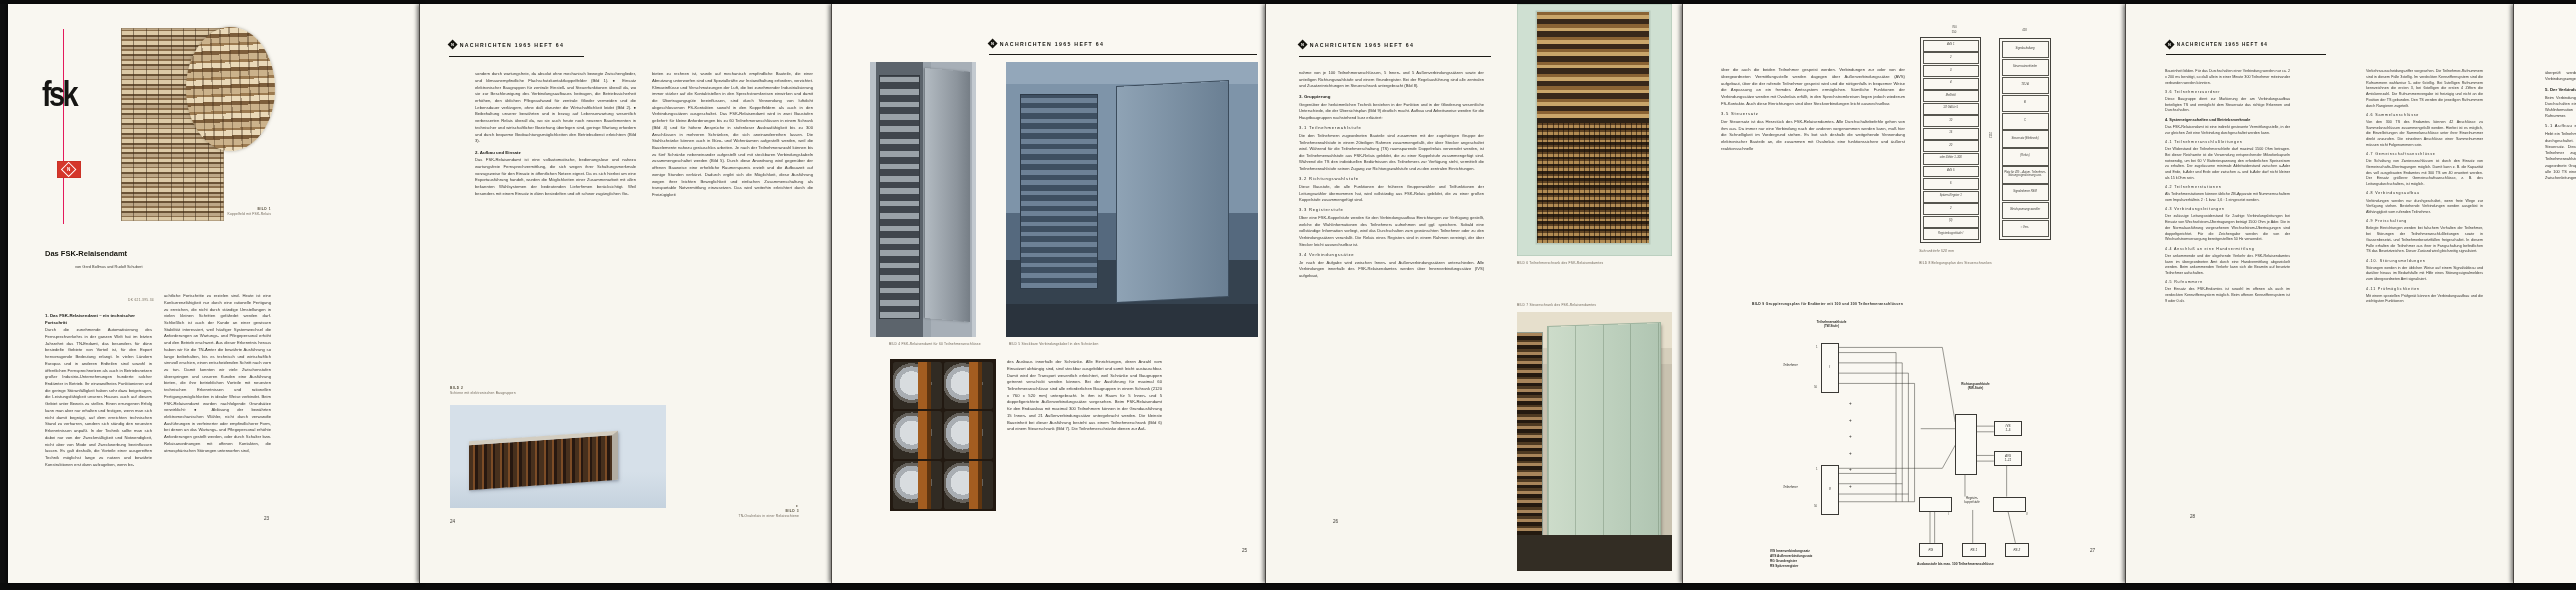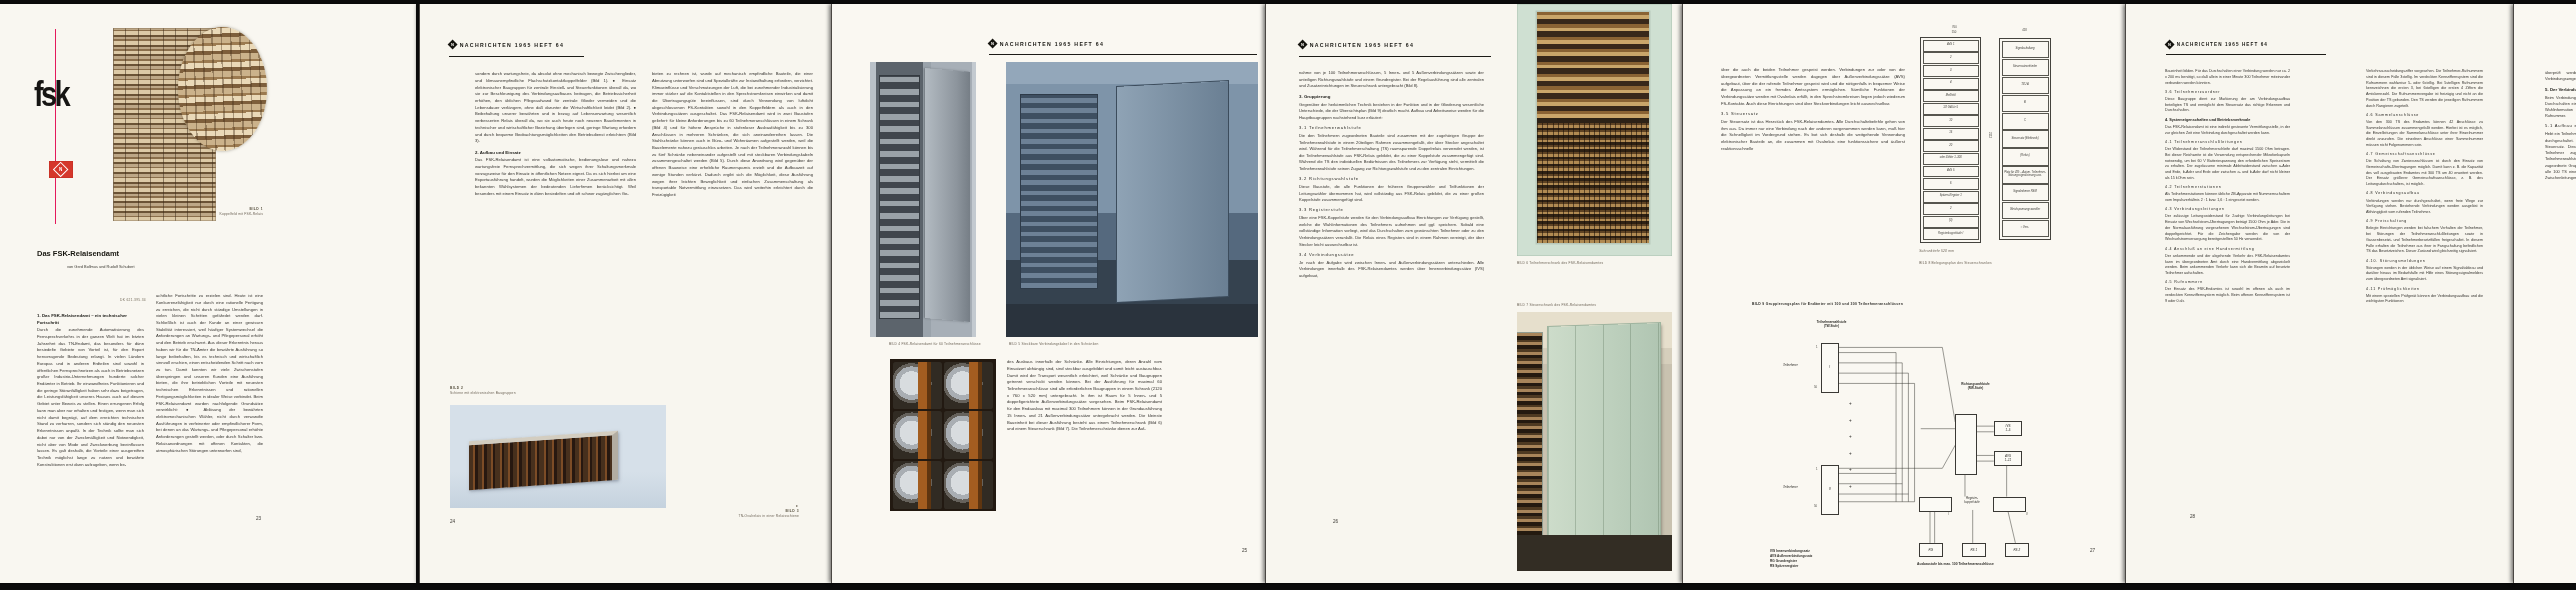--- a/index.html
+++ b/index.html
@@ -1,20 +1,20 @@
 <!DOCTYPE html>
 <html style="font-size:8.2px"><head>
 <meta charset="utf-8">
 <style>
   html,body{margin:0;padding:0;background:#101010;}
   #canvas{position:relative;width:3434px;height:590px;background:#101010;overflow:hidden;
     font-family:"Liberation Sans",sans-serif;}
   .page{position:absolute;top:4.1px;height:579px;background:#f9f7f1;
     box-shadow:-2.1px 0 4.1px rgba(0,0,0,.55);border-left:1px solid #4a4743;}
-  .page.first{border-left:none;}
+  .page.first{border-left:none;margin-left:8px;}
   
   .hdr{position:absolute;display:flex;align-items:center;gap:3.6px;color:#15140f;
     font-weight:bold;font-size:5.2px;letter-spacing:1.3px;white-space:nowrap;}
   .dia{width:7.2px;height:7.2px;background:#15140f;transform:rotate(45deg);
     display:flex;align-items:center;justify-content:center;flex:0 0 auto;}
   .dia span{transform:rotate(-45deg);color:#f9f7f1;font-size:4.1px;font-weight:bold;letter-spacing:0;}
   .rule{position:absolute;height:1px;background:#1c1b17;}
   
   .col{position:absolute;font-size:4.2px;line-height:1.6;color:#35332f;text-align:justify;overflow:hidden;}
   .col p{margin:0 0 1.5px 0;}

